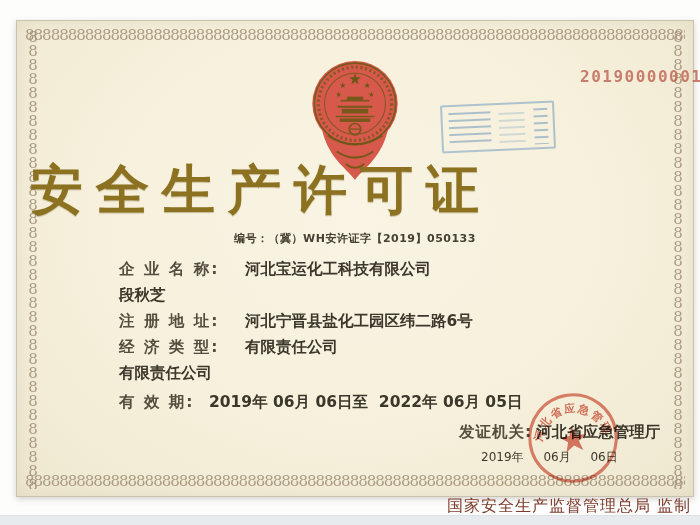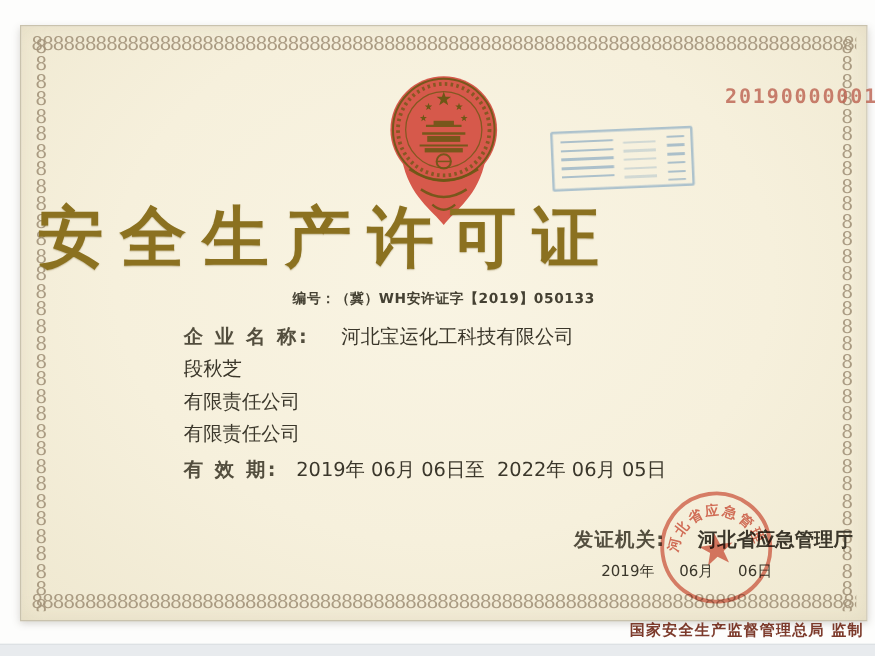--- a/index.html
+++ b/index.html
@@ -59,42 +59,42 @@
     text-shadow:0 1px 1px rgba(110,85,20,.35);
   }
 
   
   .number-line {
     position:absolute; top:210px; left:0; width:100%; text-align:center;
     font-size:11px; font-weight:bold; color:#454133; letter-spacing:.5px;
   }
 
   
-  .fields { position:absolute; left:130px; top:240px; }
+  .fields { position:absolute; left:102px; top:240px; }
   .row { display:flex; margin-bottom:10px; font-size:15.5px; height:16px; line-height:16px; }
   .row .lbl { width:126px; color:#534e3e; font-weight:bold; letter-spacing:2px; white-space:pre; flex:none; }
-  .row .val { color:#3b372b; font-weight:normal; white-space:pre; }
+  .row .val { color:#3b372b; font-weight:bold; white-space:pre; }
   .row.validity { margin-top:13px;align-items:flex-end; }
   .row.validity .lbl { width:90px; }
 
   
   .issuer-row { position:absolute; left:442px; top:401px; display:flex; font-size:15.5px; font-weight:bold; }
-  .issuer-row .lbl { color:#534e3e; margin-right:26px; letter-spacing:1px; }
+  .issuer-row .lbl { color:#534e3e; margin-right:4px; letter-spacing:1px; }
   .issuer-row .val { color:#3b372b; }
   .date-row { position:absolute; left:464px; top:428px; font-size:12px; font-weight:normal; color:#3b372b; }
   .date-row span { margin-right:16px; }
   .date-row span:last-child { margin-right:0; }
 
   
   .seal { position:absolute; left:508px; top:369px; width:96px; height:96px; mix-blend-mode:multiply; opacity:.85; transform:rotate(-8deg); }
 
   
   .footer-note {
     position:absolute; top:496px; right:9px;
-    font-size:12px; font-weight:bold; color:#7c3a2b; letter-spacing:1px;
+    font-size:16px; font-weight:normal; color:#7c3a2b; letter-spacing:1px;
   }
 
   
   .bottom-strip { position:absolute; left:0; bottom:0; width:100%; height:10px; background:#e8ebee; border-top:1px solid #dde1e4; }
 </style>
 </head>
 <body>
 
 <div class="photo">
 
@@ -152,20 +152,25 @@
 
     <div class="fields">
       <div class="row">
         <span class="lbl">企 业 名 称:</span>
         <span class="val">河北宝运化工科技有限公司</span>
       </div>
       <div class="row">
         <span class="val">段秋芝</span>
       </div>
       <div class="row">
+        <span class="lbl">注 册 地 址:</span>
+        <span class="val">河北宁晋县盐化工园区纬二路6号</span>
+      </div>
+      <div class="row">
+        <span class="lbl">经 济 类 型:</span>
         <span class="val">有限责任公司</span>
       </div>
       <div class="row">
         <span class="val">有限责任公司</span>
       </div>
       <div class="row validity">
         <span class="lbl">有 效 期:</span>
         <span class="val">2019年 06月 06日至  2022年 06月 05日</span>
       </div>
     </div>

